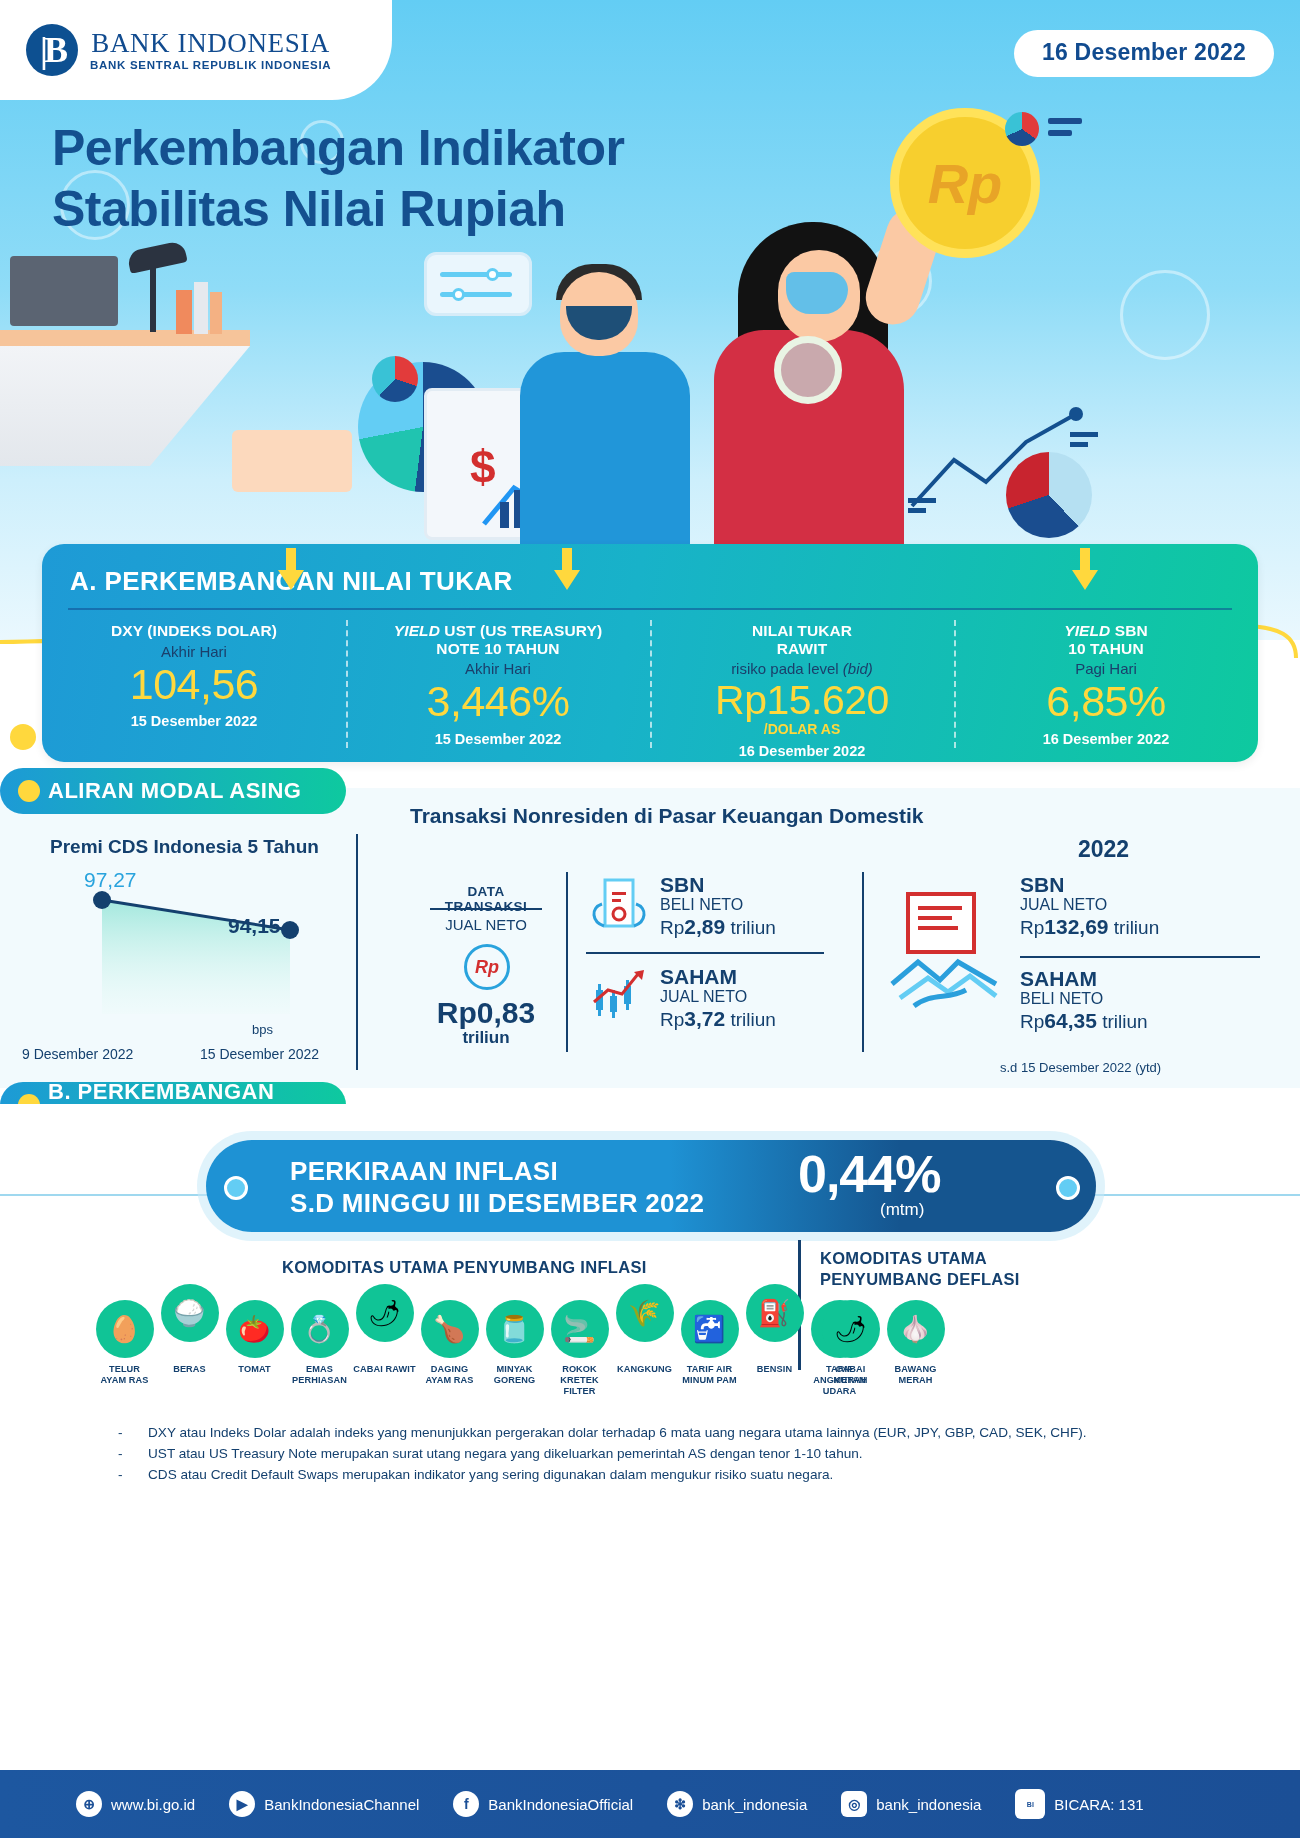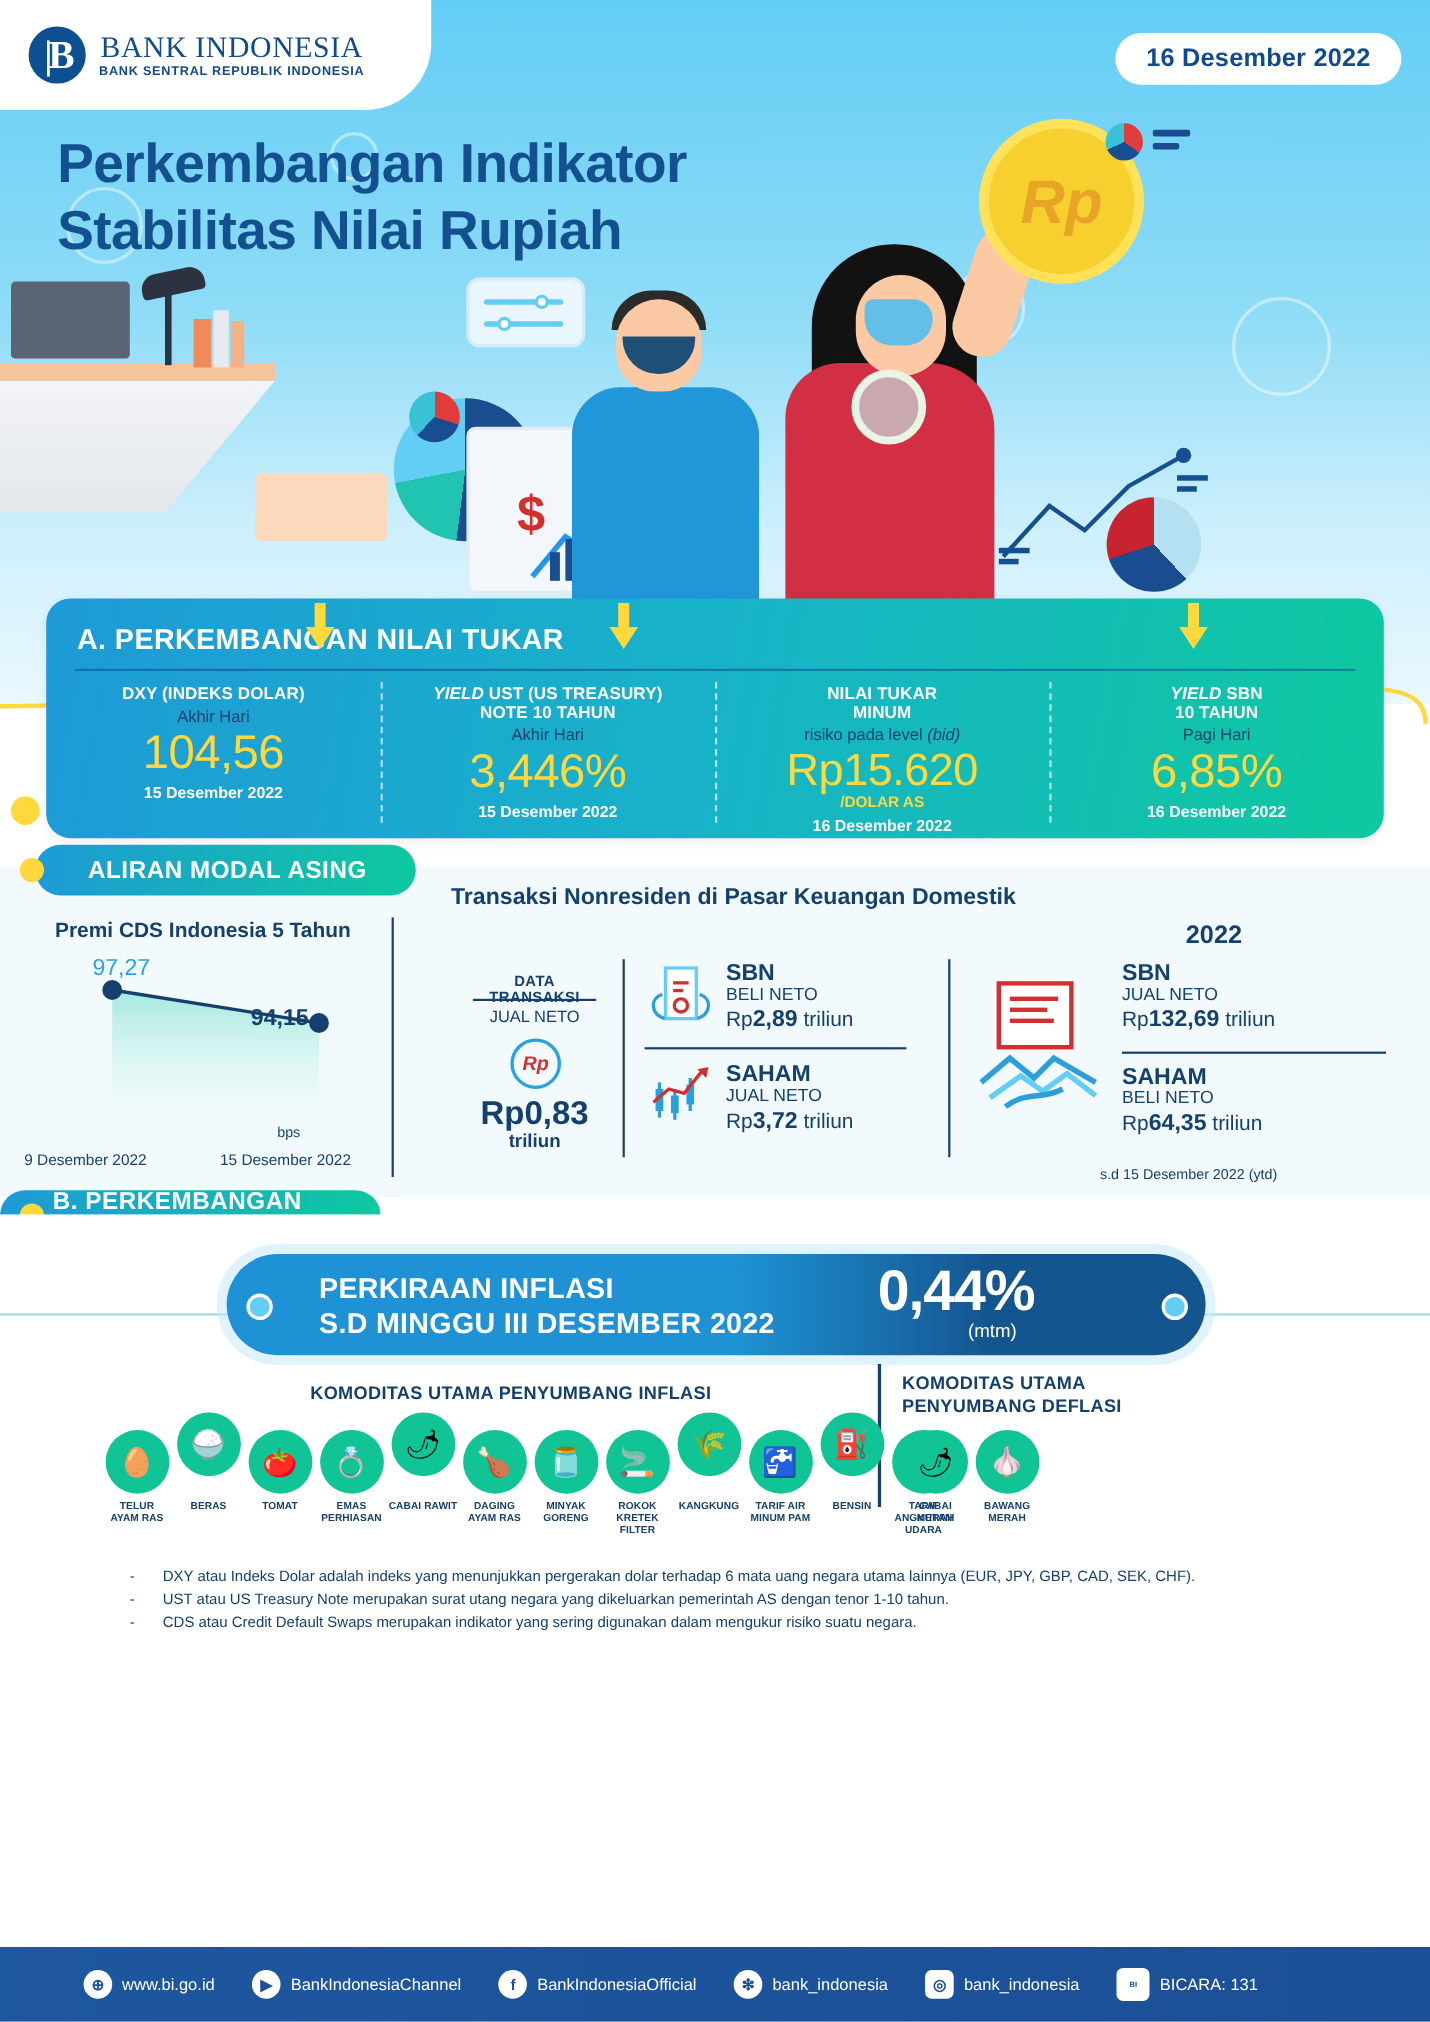--- a/index.html
+++ b/index.html
@@ -223,21 +223,21 @@
   .arrow2 { left: 512px; top: 4px; }
   .arrow4 { left: 1030px; top: 4px; }
 
   
   .ribbon {
     position: absolute; height: 46px; border-radius: 23px;
     background: linear-gradient(90deg,#1d9ad6,#0ec99f);
     display: flex; align-items: center; padding-left: 48px;
     color: #fff; font-size: 22px; font-weight: bold; letter-spacing: 0.5px;
   }
-  .ribbon-aliran { left: 0px; top: 768px; width: 346px; margin-left: 32px; }
+  .ribbon-aliran { left: 0px; top: 768px; width: 346px; }
   .ribbon-inflasi { left: 0px; top: 1082px; width: 346px; }
   .ribbon-dot {
     position: absolute; width: 22px; height: 22px; border-radius: 50%;
     background: #ffd83d;
   }
   .dot-aliran { left: 18px; top: 780px; }
   .dot-inflasi { left: 18px; top: 1094px; }
   .dot-left-a { left: 10px; top: 724px; width: 26px; height: 26px; background:#ffd83d; border-radius:50%; position:absolute;}
 
   
@@ -516,21 +516,21 @@
           <em>YIELD</em><span> UST (US TREASURY)</span>
         </div>
         <div class="m-label">NOTE  10 TAHUN</div>
         <div class="m-sub">Akhir Hari</div>
         <div class="m-value">3,446%</div>
         <div class="m-date">15 Desember 2022</div>
       </div>
 
       <div class="metric">
         <div class="m-label">NILAI TUKAR</div>
-        <div class="m-label">MINUM</div>
+        <div class="m-label">RAWIT</div>
         <div class="m-sub"><span>risiko pada level </span><em>(bid)</em></div>
         <div class="m-value big">Rp15.620</div>
         <div class="m-unit">/DOLAR AS</div>
         <div class="m-date">16 Desember 2022</div>
       </div>
 
       <div class="metric">
         <div class="m-label">
           <em>YIELD</em><span> SBN</span>
         </div>

